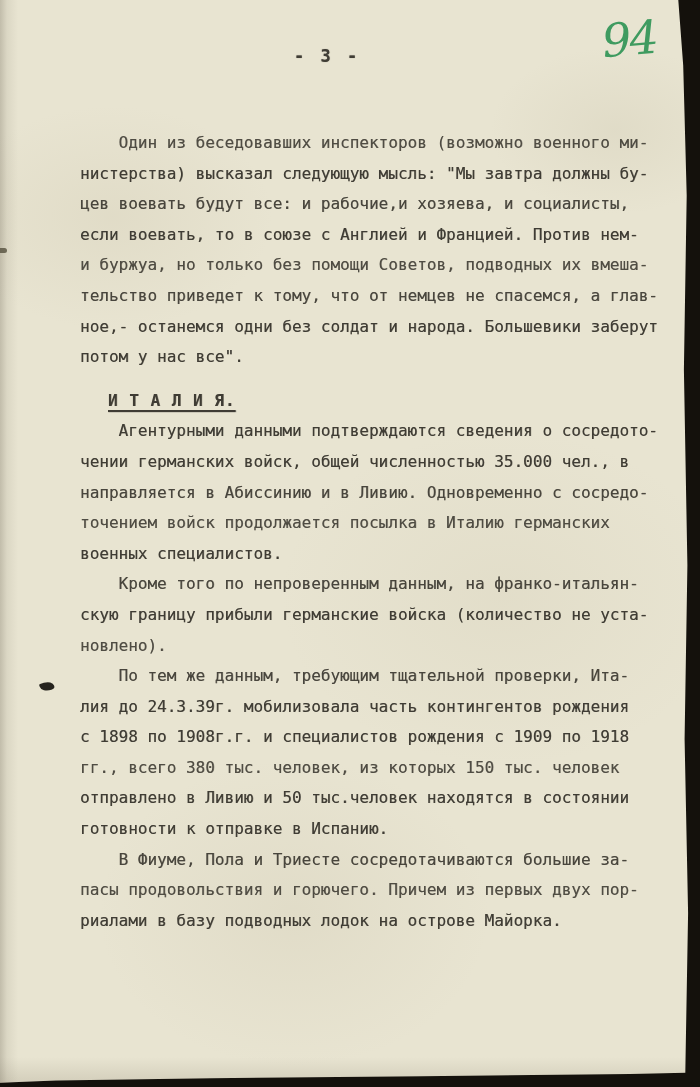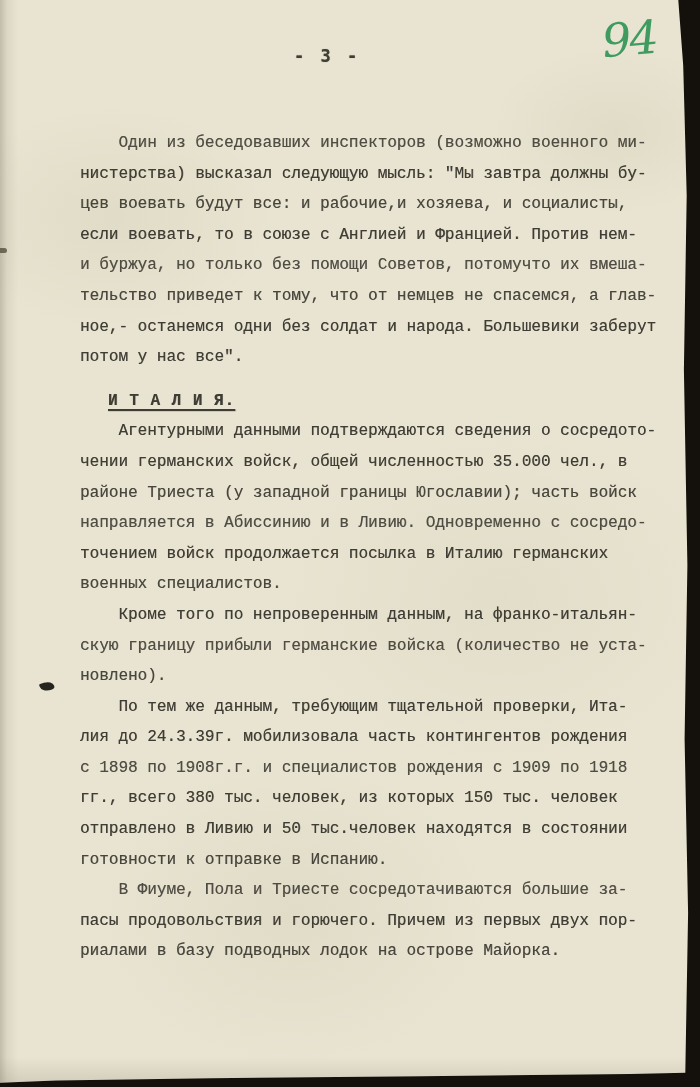--- a/index.html
+++ b/index.html
@@ -33,21 +33,20 @@
   .folio {
     position:absolute; left:602px; top:16px;
     font-family:"DejaVu Serif", serif; font-style:italic;
     font-size:46px; line-height:1; color:#3f9b60;
     transform:rotate(-5deg); letter-spacing:-2px;
   }
   .doc-body {
     position:absolute; left:80px; top:128px; width:600px;
     font-size:16px; color:#3f3c34;
     text-shadow:0.4px 0.3px 0.6px rgba(63,60,52,0.55);
-    font-family:Liberation Mono, monospace;
   }
   .text-line {
     white-space:pre; height:30.6px; line-height:30.6px;
     letter-spacing:0;
   }
   .text-line:nth-child(3n) { opacity:0.94; }
   .text-line:nth-child(4n+1) { opacity:0.90; }
   .heading {
     height:30.6px; line-height:30.6px; margin-top:13px; margin-left:28px;
     font-weight:bold;
@@ -71,28 +70,27 @@
 
 <div class="scan">
   <div class="paper">
     <div class="page-number">- 3 -</div>
     <div class="folio">94</div>
     <div class="doc-body">
         <div class="text-line">    Один из беседовавших инспекторов (возможно военного ми-</div>
         <div class="text-line">нистерства) высказал следующую мысль: "Мы завтра должны бу-</div>
         <div class="text-line">цев воевать будут все: и рабочие,и хозяева, и социалисты,</div>
         <div class="text-line">если воевать, то в союзе с Англией и Францией. Против нем-</div>
-        <div class="text-line">и буржуа, но только без помощи Советов, потомучто их вмеша-</div>
+        <div class="text-line">и буржуа, но только без помощи Советов, подводных их вмеша-</div>
         <div class="text-line">тельство приведет к тому, что от немцев не спасемся, а глав-</div>
         <div class="text-line">ное,- останемся одни без солдат и народа. Большевики заберут</div>
         <div class="text-line">потом у нас все".</div>
         <div class="heading"><span class="heading-text">И Т А Л И Я.</span></div>
         <div class="text-line">    Агентурными данными подтверждаются сведения о сосредото-</div>
         <div class="text-line">чении германских войск, общей численностью 35.000 чел., в</div>
-        <div class="text-line">районе Триеста (у западной границы Югославии); часть войск</div>
         <div class="text-line">направляется в Абиссинию и в Ливию. Одновременно с сосредо-</div>
         <div class="text-line">точением войск продолжается посылка в Италию германских</div>
         <div class="text-line">военных специалистов.</div>
         <div class="text-line">    Кроме того по непроверенным данным, на франко-итальян-</div>
         <div class="text-line">скую границу прибыли германские войска (количество не уста-</div>
         <div class="text-line">новлено).</div>
         <div class="text-line">    По тем же данным, требующим тщательной проверки, Ита-</div>
         <div class="text-line">лия до 24.3.39г. мобилизовала часть контингентов рождения</div>
         <div class="text-line">с 1898 по 1908г.г. и специалистов рождения с 1909 по 1918</div>
         <div class="text-line">гг., всего 380 тыс. человек, из которых 150 тыс. человек</div>

